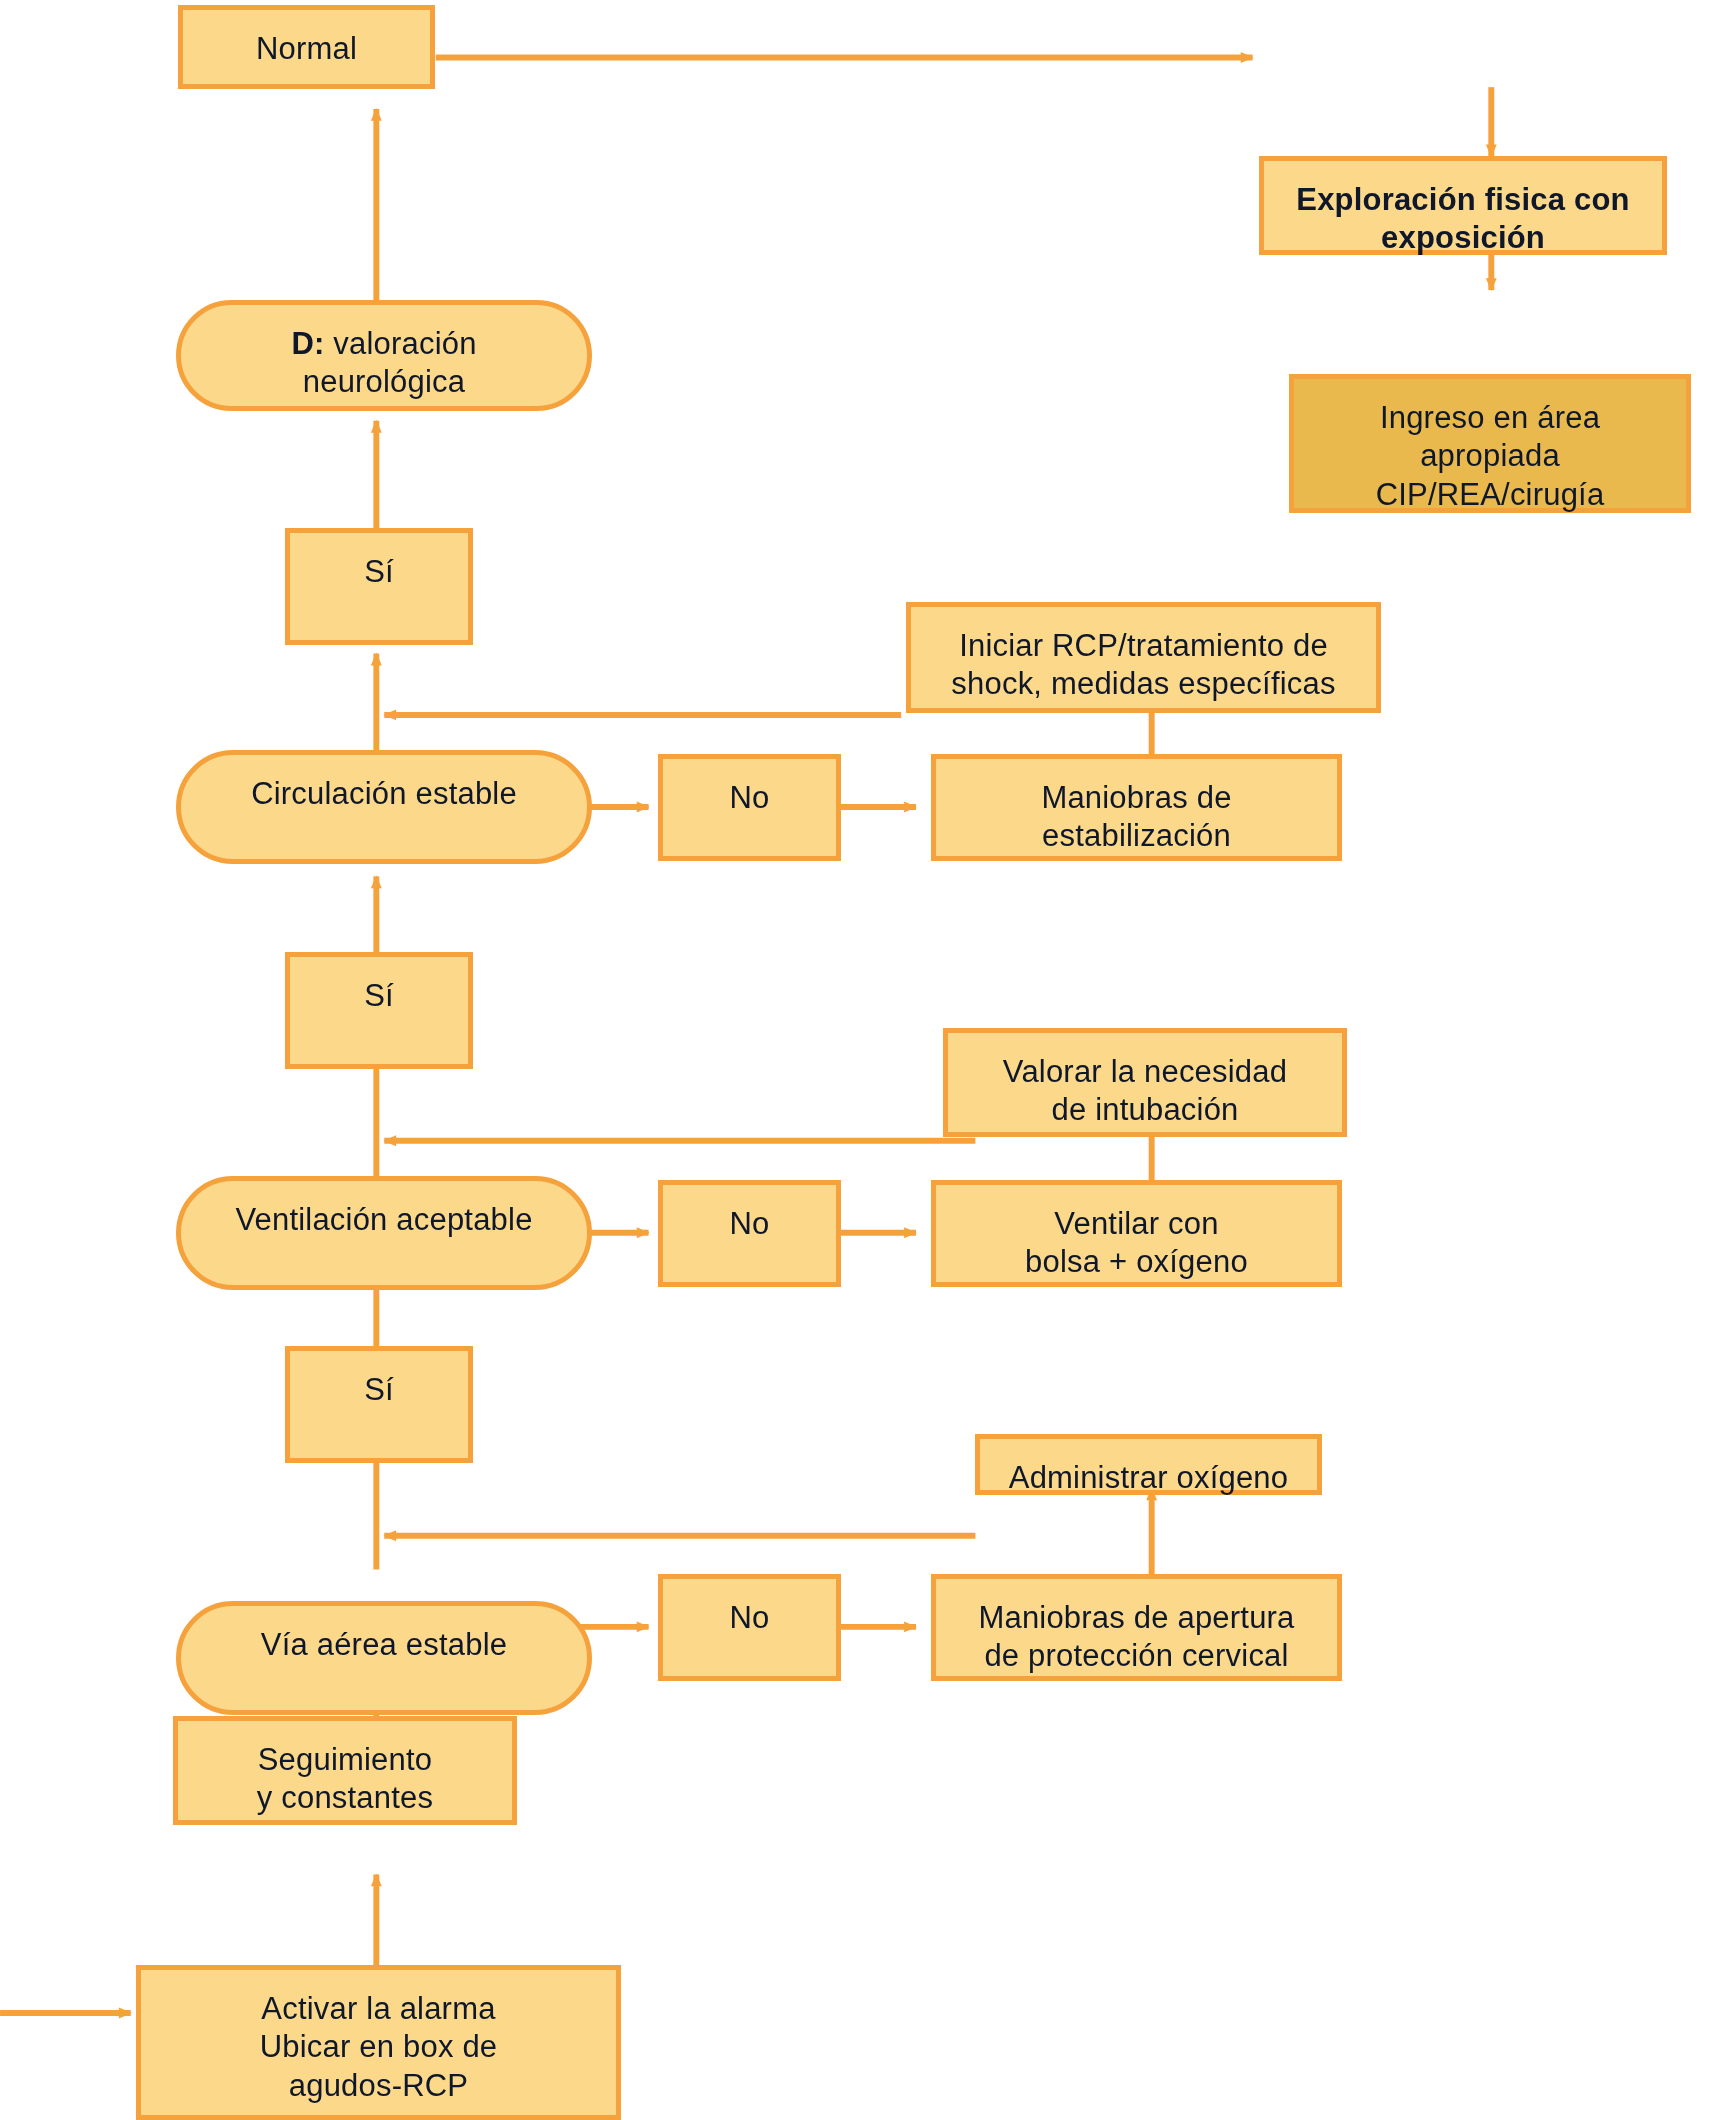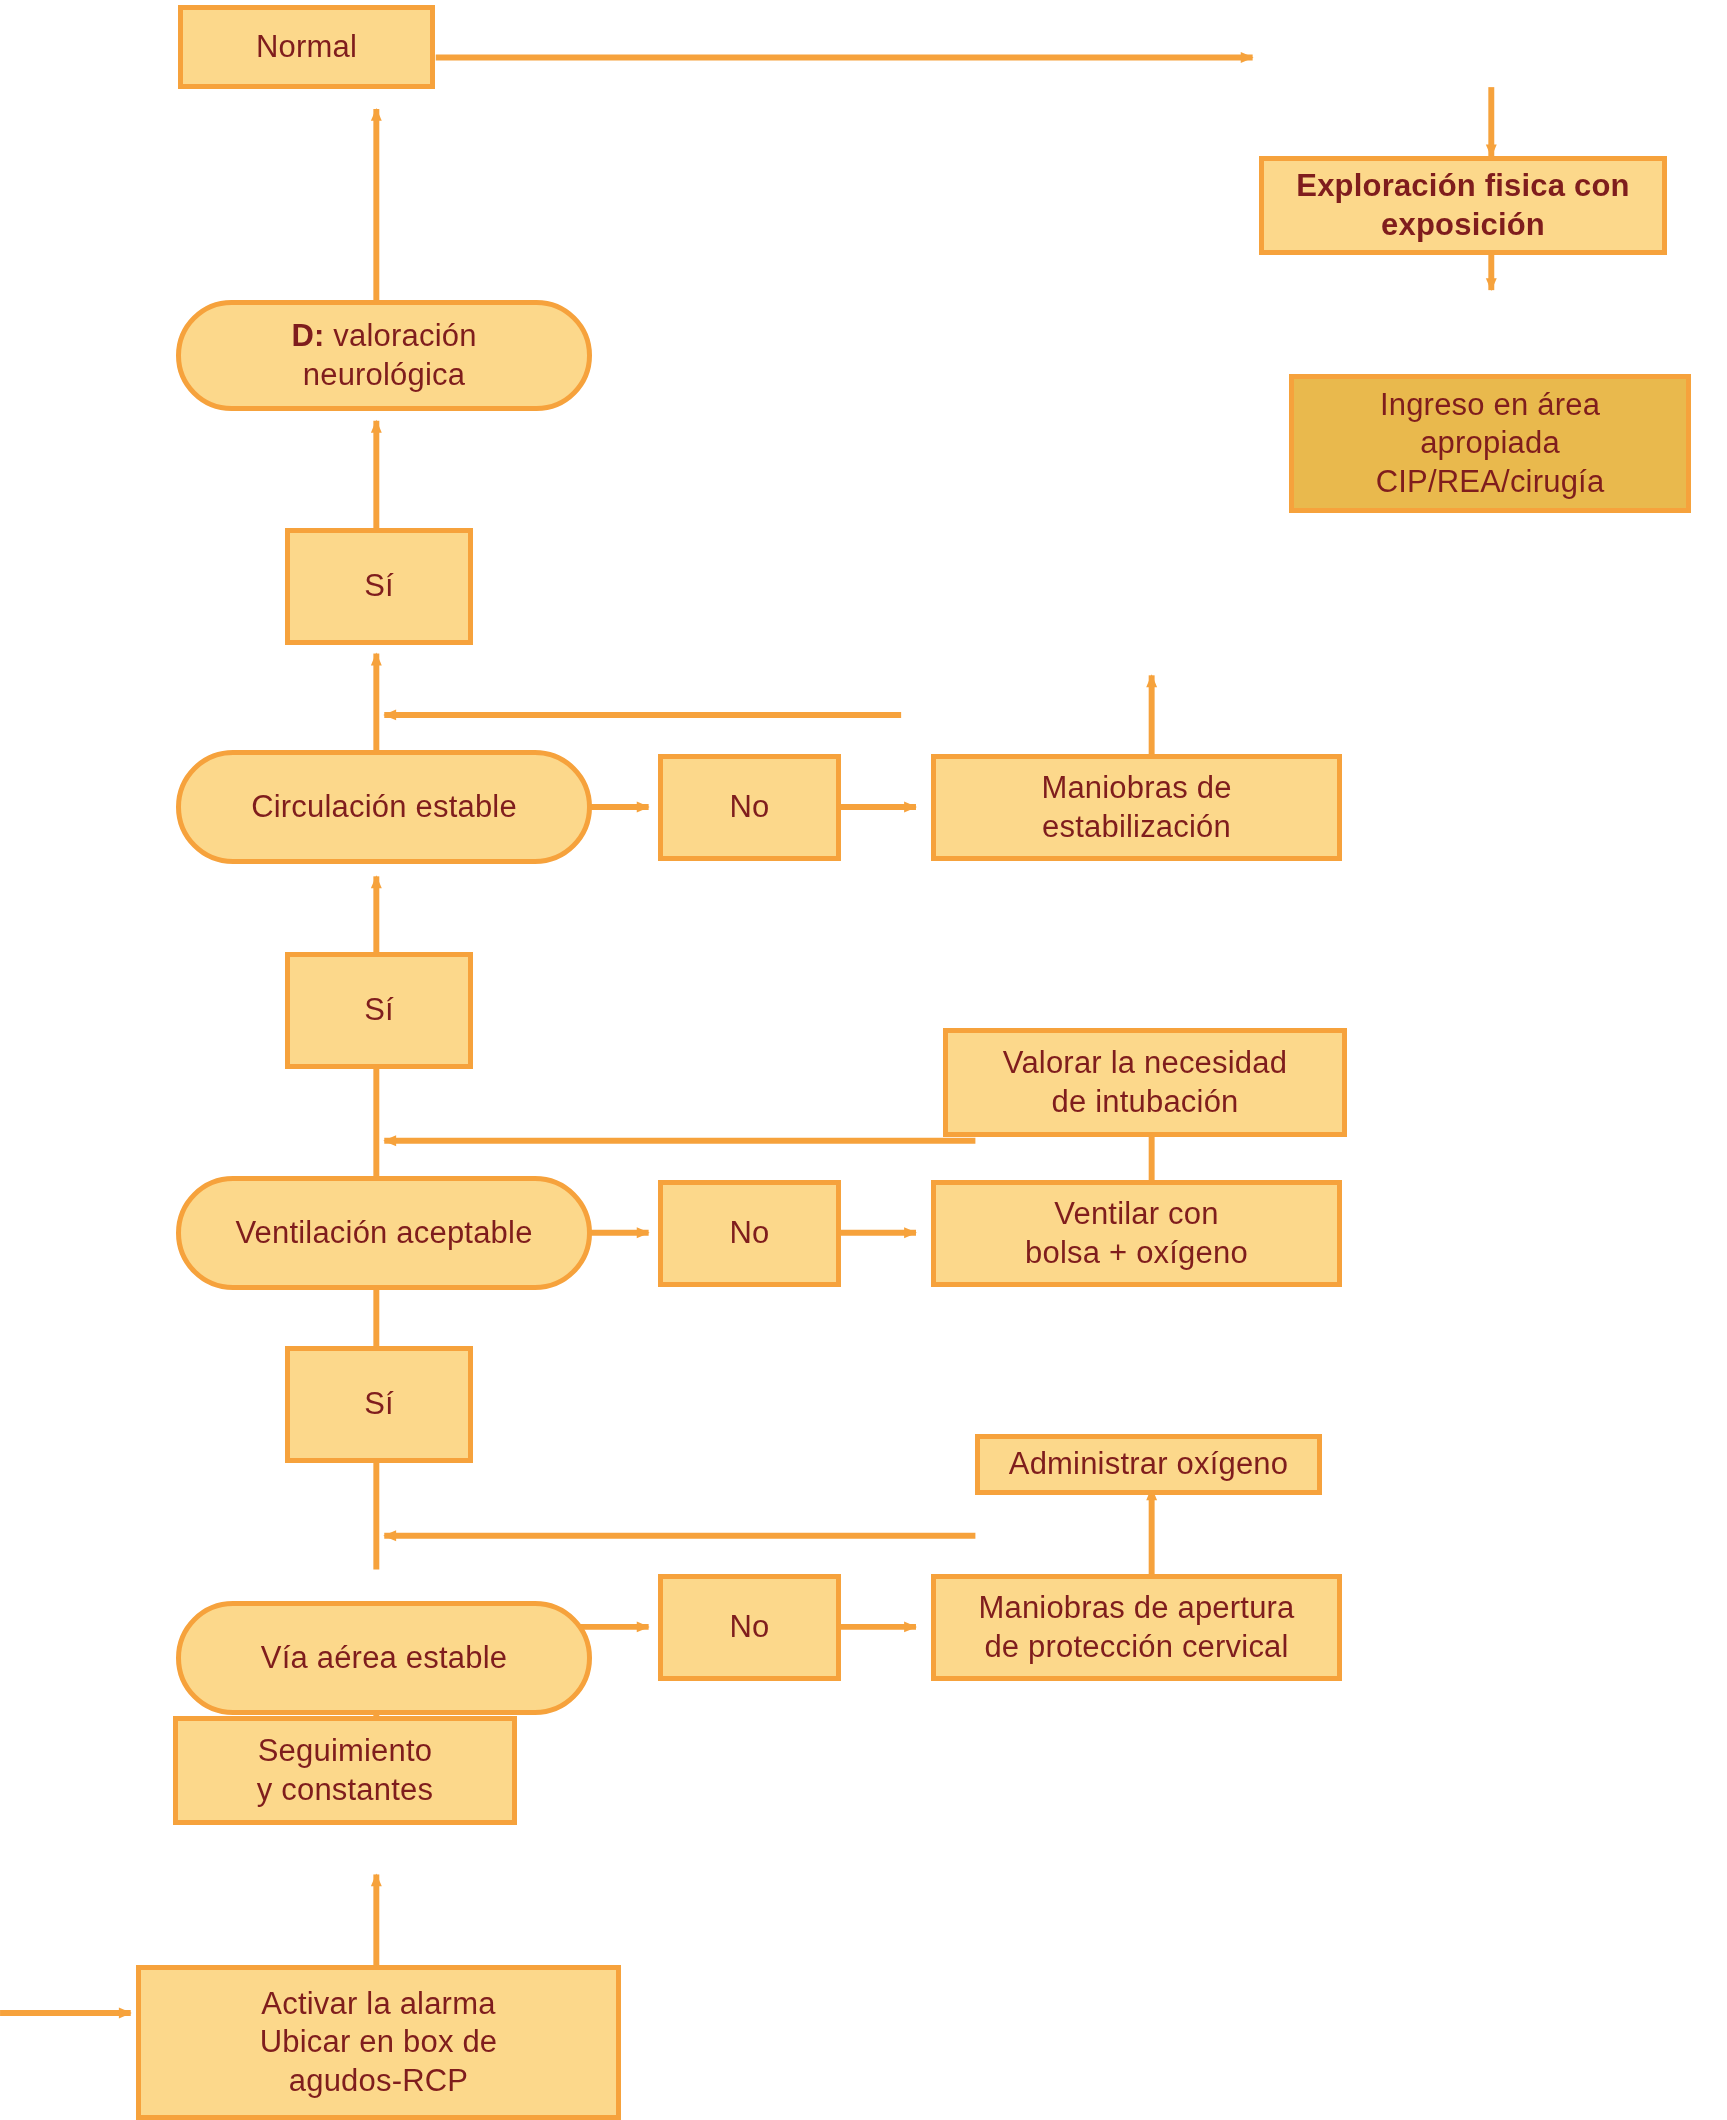--- a/index.html
+++ b/index.html
@@ -21,29 +21,29 @@
     width:1728px;
     height:2121px;
     pointer-events:none;
   }
 
   .node{
     position:absolute;
     box-sizing:border-box;
     background:#FCD88B;
     border:5px solid #F6A23C;
-    color:#7f1d1d;
+    color:#0f172a;
     display:flex;
-    align-items:center;
+    align-items:flex-start;
     justify-content:center;
     text-align:center;
     font-size:31px;
     line-height:1.24;
     letter-spacing:0.2px;
-    padding:0 10px;
+    padding:20px 10px;
     z-index:2;
   }
   .node .txt{display:block;width:100%;}
   .pill{border-radius:989px;}
   .accent{background:#E9B94D;}
   .node b{font-weight:bold;}
 </style>
 </head>
 <body>
 
@@ -137,20 +137,26 @@
     <span class="txt">
       <b>D:</b><span> valoración</span><br>
       <span>neurológica</span>
     </span>
   </div>
 
   <div class="node" style="left:285px; top:528px; width:188px; height:117px;">
     <span class="txt">Sí</span>
   </div>
 
+  <div class="node" style="left:906px; top:602px; width:475px; height:111px;">
+    <span class="txt">
+      <span>Iniciar RCP/tratamiento de</span><br>
+      <span>shock, medidas específicas</span>
+    </span>
+  </div>
 
   <div class="node pill" style="left:176px; top:750px; width:416px; height:114px;">
     <span class="txt">Circulación estable</span>
   </div>
 
   <div class="node" style="left:658px; top:754px; width:183px; height:107px;">
     <span class="txt">No</span>
   </div>
 
   <div class="node" style="left:931px; top:754px; width:411px; height:107px;">

